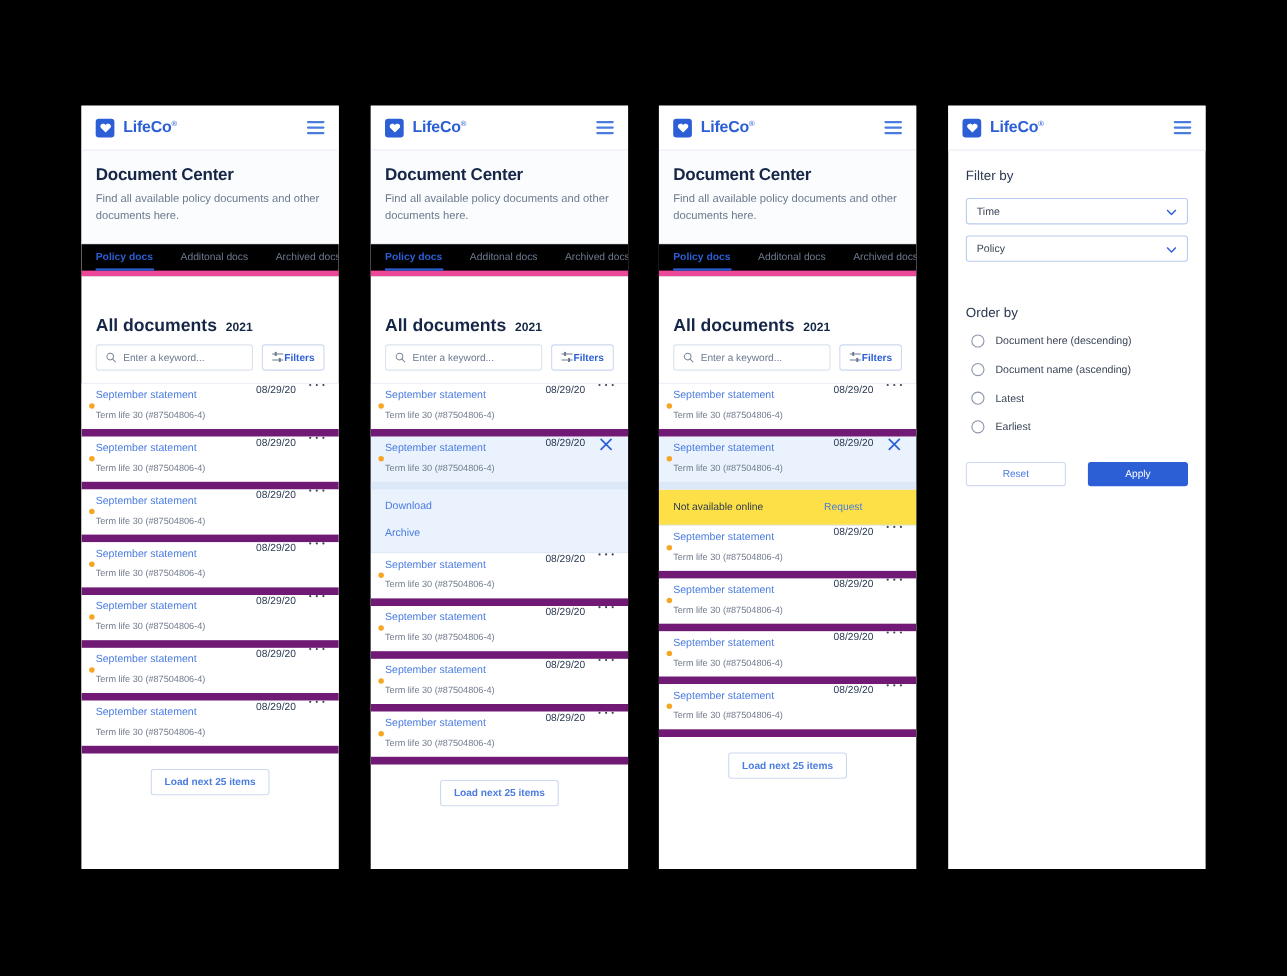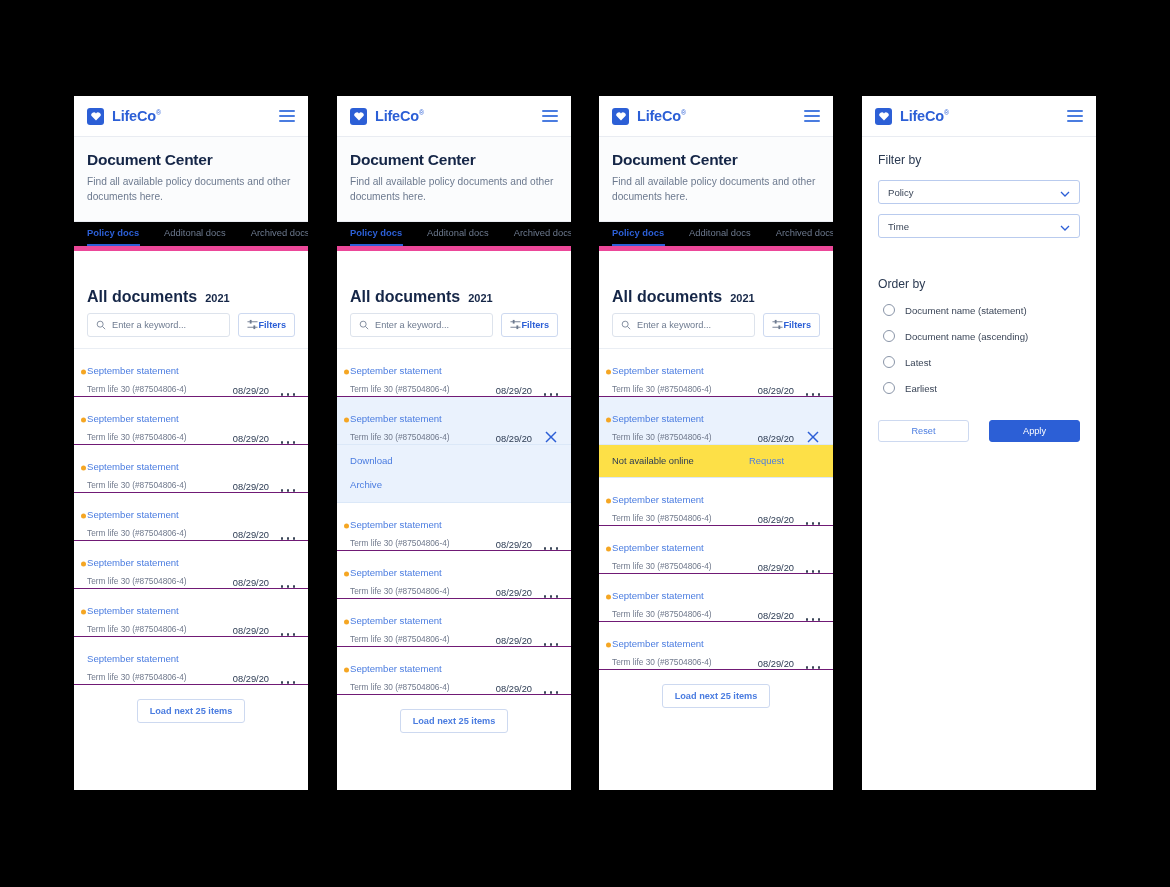--- a/index.html
+++ b/index.html
@@ -110,23 +110,23 @@
     display: flex; align-items: center; gap: 0;
     padding: 0 8px; background: #fff;
   }
   .filtersbtn .lbl { font-size: 9.2px; color: #2c5fd6; font-weight: bold; }
 
   
   .doclist { border-top: 1px solid #eaeef4; }
   .docrow {
     position: relative;
     height: 48px;
-    display: flex; align-items: flex-end;
+    display: flex; align-items: flex-start;
     padding: 0 13px 0 13px;
-    border-bottom: 1px solid #701a75;
+    border-bottom: 7px solid #701a75;
     background: #fff;
   }
   .docrow.sel { background: #eaf2fd; border-bottom-color: #dbe8f8; }
   .dot {
     position: absolute; left: 7px; top: 50%;
     width: 5px; height: 5px; border-radius: 50%;
     background: #f5a623; transform: translateY(-50%);
   }
   .doctext { flex: 1 1 auto; min-width: 0; }
   .doctitle {
@@ -653,42 +653,42 @@
           <span></span>
           <span></span>
           <span></span>
         </span>
     </div>
 
     <div class="filterbody">
       <div class="fb-title">Filter by</div>
 
       <div class="select">
+        <span class="sv">Time</span>
+        <span class="chev">
+          <svg width="10" height="6" viewBox="0 0 10 6">
+              <polyline points="1,1 5,5 9,1" fill="none" stroke="#2c5fd6" stroke-width="1.3"></polyline>
+            </svg>
+        </span>
+      </div>
+
+      <div class="select">
         <span class="sv">Policy</span>
         <span class="chev">
           <svg width="10" height="6" viewBox="0 0 10 6">
               <polyline points="1,1 5,5 9,1" fill="none" stroke="#2c5fd6" stroke-width="1.3"></polyline>
             </svg>
         </span>
       </div>
 
-      <div class="select">
-        <span class="sv">Time</span>
-        <span class="chev">
-          <svg width="10" height="6" viewBox="0 0 10 6">
-              <polyline points="1,1 5,5 9,1" fill="none" stroke="#2c5fd6" stroke-width="1.3"></polyline>
-            </svg>
-        </span>
-      </div>
-
       <div class="ob-title">Order by</div>
 
       <div class="radio-row">
         <span class="radio"></span>
-        <span class="rl">Document name (statement)</span>
+        <span class="rl">Document here (descending)</span>
       </div>
       <div class="radio-row">
         <span class="radio"></span>
         <span class="rl">Document name (ascending)</span>
       </div>
       <div class="radio-row">
         <span class="radio"></span>
         <span class="rl">Latest</span>
       </div>
       <div class="radio-row">

